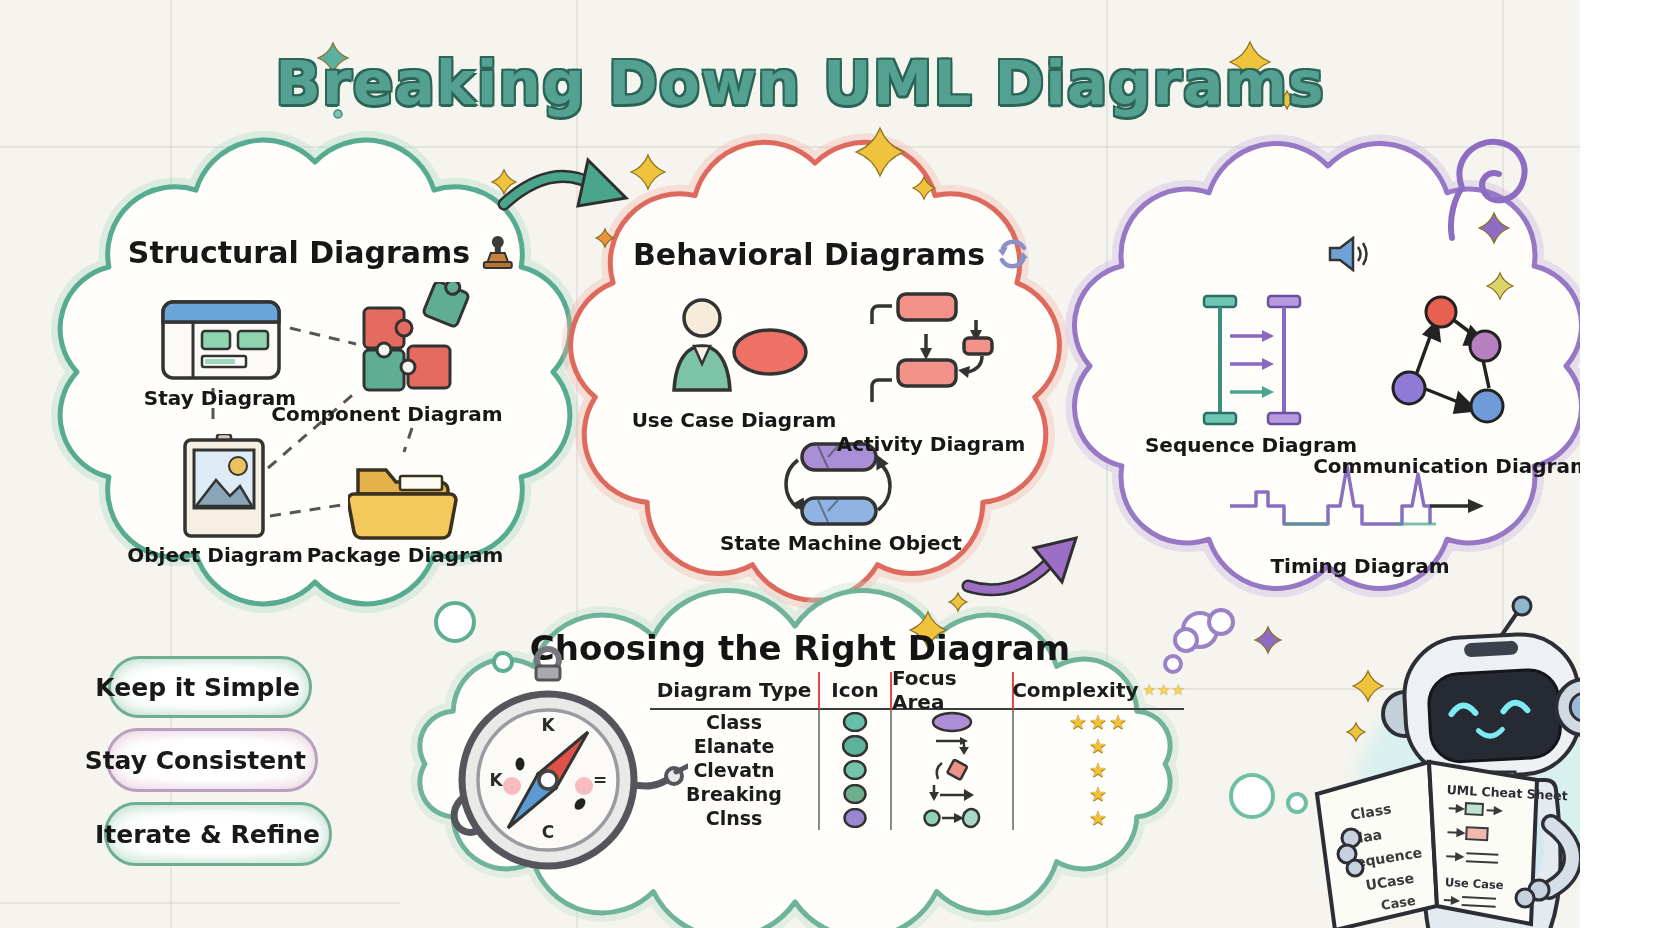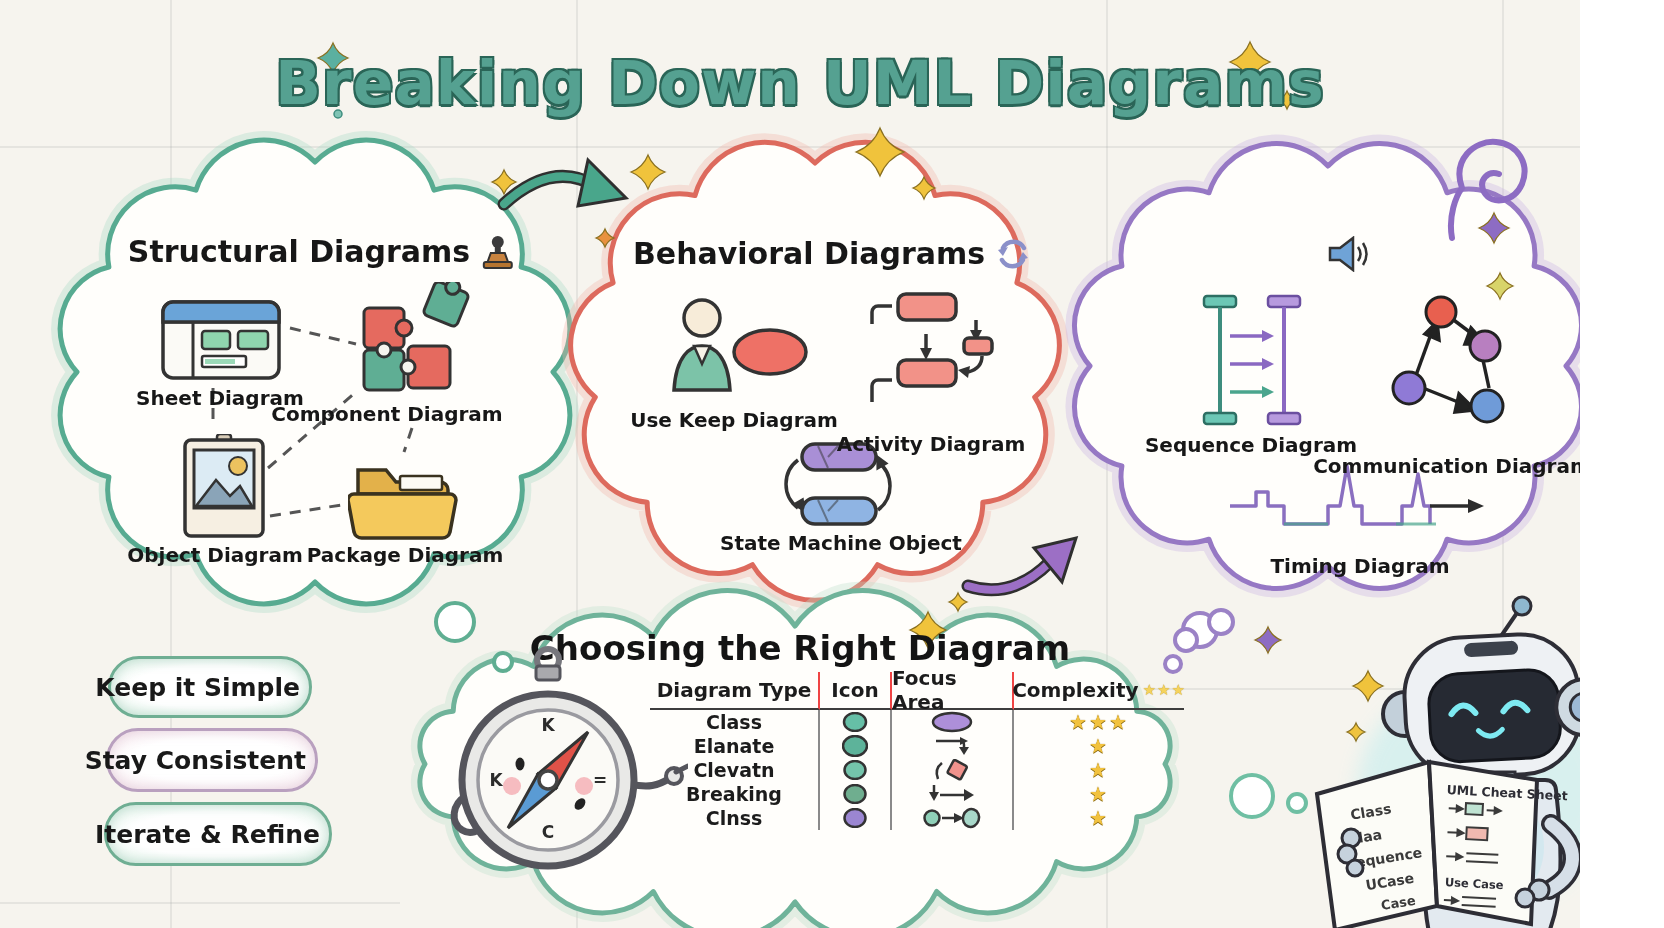--- a/index.html
+++ b/index.html
@@ -1,20 +1,20 @@
 <!DOCTYPE html>
 <html><head>
 <meta charset="utf-8">
 <style>
   html,body{margin:0;padding:0;}
   body{font-family:"DejaVu Sans","Liberation Sans",sans-serif;}
   #canvas{position:relative;width:1580px;height:928px;background:#f6f4ee;overflow:hidden;}
   .abs{position:absolute;}
   .ctr{transform:translateX(-50%);}
-  .cloud-heading{font-size:30px;font-weight:bold;color:#171717;white-space:nowrap;display:flex;align-items:flex-start;gap:10px;justify-content:center;}
+  .cloud-heading{font-size:30px;font-weight:bold;color:#171717;white-space:nowrap;display:flex;align-items:center;gap:10px;justify-content:center;}
   .item-label{font-size:20px;font-weight:bold;color:#171717;white-space:nowrap;}
   .title{font-size:60px;font-weight:bold;color:#55a191;white-space:nowrap;letter-spacing:1px;
          text-shadow:-2px -2px 0 #2a6557,2px -2px 0 #2a6557,-2px 2px 0 #2a6557,2px 2px 0 #2a6557,0 3px 0 #2a6557;}
   .pill{display:flex;align-items:center;justify-content:flex-end;gap:9px;border-radius:34px;
         font-size:25px;font-weight:bold;color:#191919;white-space:nowrap;
         background:radial-gradient(ellipse at center,#ffffff 55%,#e3f4ea 100%);
         border:3.5px solid #6fae93;box-shadow:inset 0 0 14px rgba(120,180,155,.45);}
   .pill.pink{background:radial-gradient(ellipse at center,#ffffff 55%,#f7e9ef 100%);
         border-color:#b9a0bf;box-shadow:inset 0 0 14px rgba(200,160,185,.4);}
   .chooser-title{font-size:34px;font-weight:bold;color:#141414;white-space:nowrap;}
@@ -162,21 +162,21 @@
     <circle cx="60" cy="32" r="9" fill="#ecc25f" stroke="#333" stroke-width="2"></circle>
     <polygon points="18,72 38,46 52,62 62,52 74,72" fill="#8aa4b8" stroke="#333" stroke-width="2.5"></polygon>
   </svg>
 
   <svg class="abs" style="left:348px;top:448px;" width="114" height="92" viewBox="0 0 114 92">
     <path d="M10,22 h28 l10,12 h44 a8,8 0 0 1 8,8 v4 h-90 Z" fill="#e3b14a" stroke="#3a321f" stroke-width="3.5"></path>
     <rect x="52" y="28" width="42" height="14" rx="2" fill="#fdfbf4" stroke="#3a321f" stroke-width="2.5"></rect>
     <path d="M6,44 h96 a6,6 0 0 1 6,6 l-6,32 a8,8 0 0 1 -8,6 h-80 a8,8 0 0 1 -8,-6 l-6,-32 a6,6 0 0 1 6,-6 Z" fill="#f4c95c" stroke="#3a321f" stroke-width="3.5" transform="translate(0,2)"></path>
   </svg>
 
-  <div class="abs ctr item-label" style="left:220px;top:386px;">Sheet Diagram</div>
+  <div class="abs ctr item-label" style="left:220px;top:386px;">Stay Diagram</div>
   <div class="abs ctr item-label" style="left:387px;top:402px;">Component Diagram</div>
   <div class="abs ctr item-label" style="left:215px;top:543px;">Object Diagram</div>
   <div class="abs ctr item-label" style="left:405px;top:543px;">Package Diagram</div>
 
   <div class="abs ctr cloud-heading" style="left:832px;top:236px;">
     <span>Behavioral Diagrams</span>
     <svg width="36" height="36" viewBox="0 0 36 36">
       <path d="M29,12 A12,12 0 0 0 8,12" fill="none" stroke="#8b90c9" stroke-width="4.5" stroke-linecap="round"></path>
       <polygon points="3,14 13,11 8,20" fill="#8b90c9"></polygon>
       <path d="M7,24 A12,12 0 0 0 28,24" fill="none" stroke="#8b90c9" stroke-width="4.5" stroke-linecap="round"></path>
@@ -213,21 +213,21 @@
     <path d="M30,70 C14,58 14,34 30,22" fill="none" stroke="#333" stroke-width="3.5"></path>
     <polygon points="26,62 34,76 40,62" fill="#333" transform="rotate(-30 33 69)"></polygon>
     <path d="M110,24 C126,36 126,60 110,72" fill="none" stroke="#333" stroke-width="3.5"></path>
     <polygon points="104,30 112,16 118,30" fill="#333" transform="rotate(-30 111 23)"></polygon>
     <rect x="34" y="6" width="74" height="26" rx="13" fill="#a98fd6" stroke="#333" stroke-width="3.5"></rect>
     <path d="M50,8 L60,30 M60,19 L70,8" stroke="#333" stroke-width="2" fill="none" opacity=".5"></path>
     <rect x="34" y="60" width="74" height="26" rx="13" fill="#8fb4e3" stroke="#333" stroke-width="3.5"></rect>
     <path d="M50,62 L60,84 M60,73 L70,62" stroke="#333" stroke-width="2" fill="none" opacity=".5"></path>
   </svg>
 
-  <div class="abs ctr item-label" style="left:734px;top:408px;">Use Keep Diagram</div>
+  <div class="abs ctr item-label" style="left:734px;top:408px;">Use Case Diagram</div>
   <div class="abs ctr item-label" style="left:931px;top:432px;">Activity Diagram</div>
   <div class="abs ctr item-label" style="left:841px;top:531px;">State Machine Object</div>
 
   <div class="abs ctr cloud-heading" style="left:1348px;top:236px;">
     <svg width="44" height="36" viewBox="0 0 44 36">
       <polygon points="4,12 14,12 27,2 27,34 14,24 4,24" fill="#6fa3d7" stroke="#333" stroke-width="2.5"></polygon>
       <path d="M32,11 Q37,18 32,25" fill="none" stroke="#333" stroke-width="2.5"></path>
       <path d="M37,7 Q44,18 37,29" fill="none" stroke="#333" stroke-width="2.5"></path>
     </svg>
   </div>

